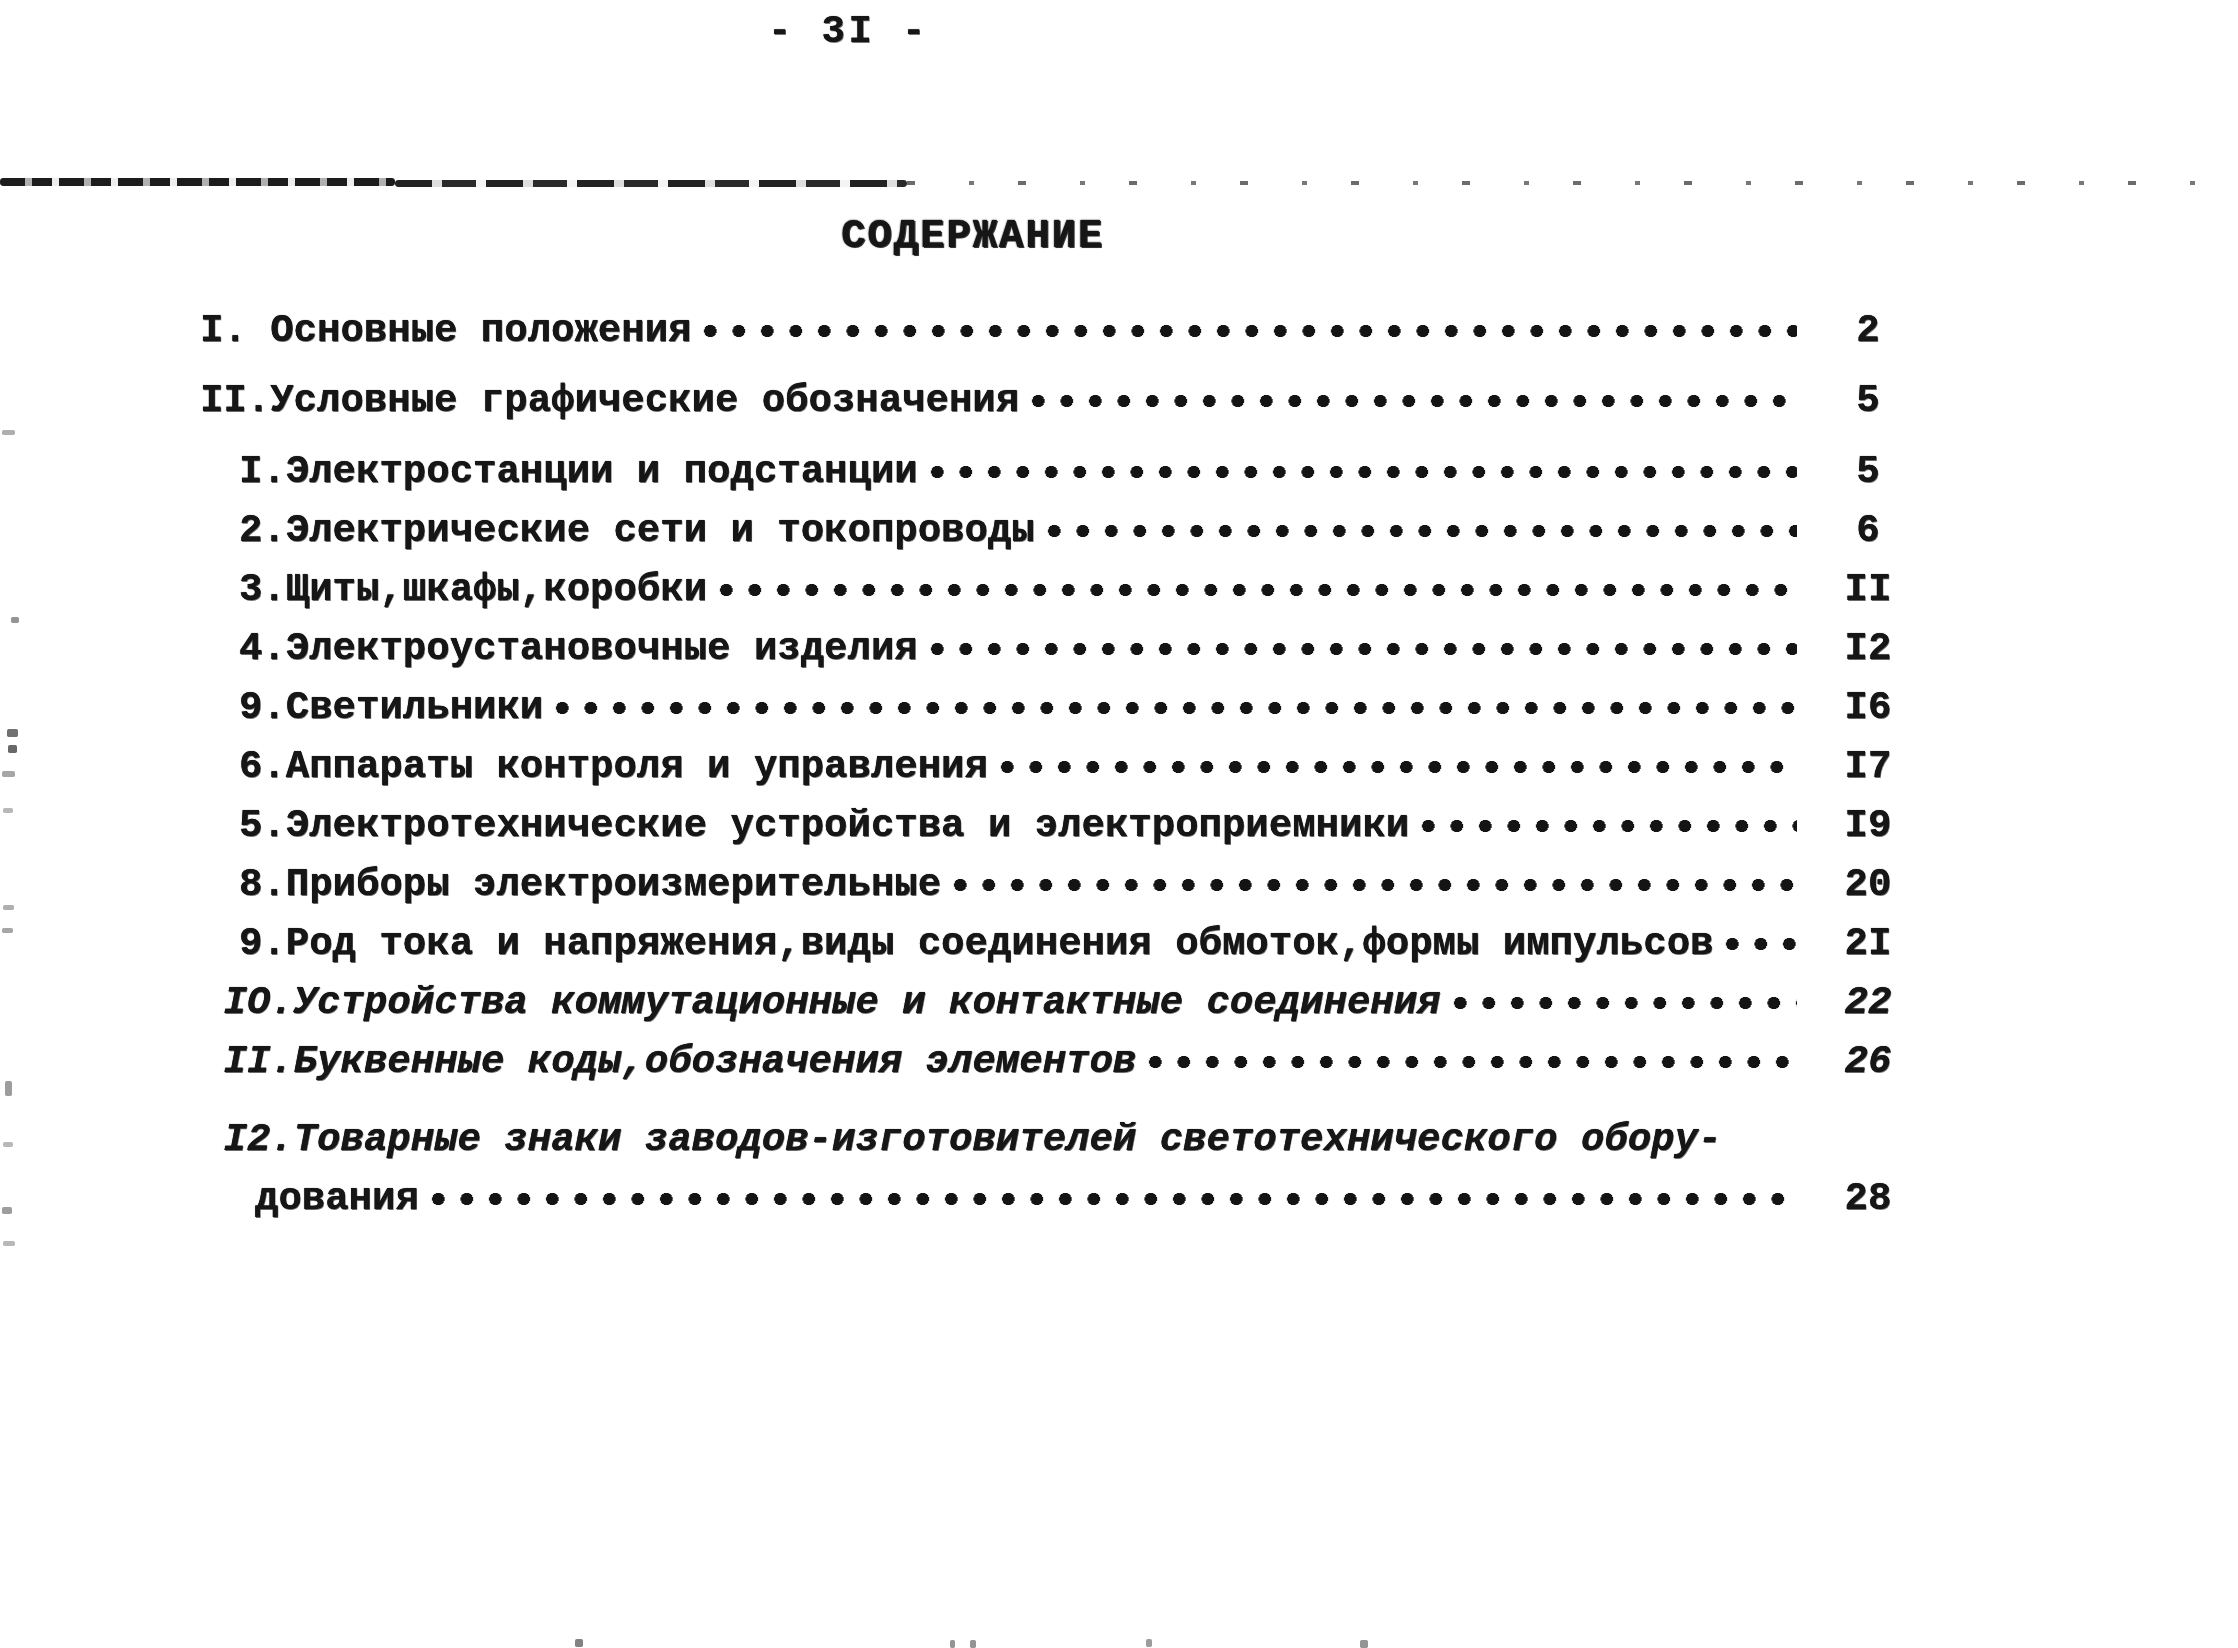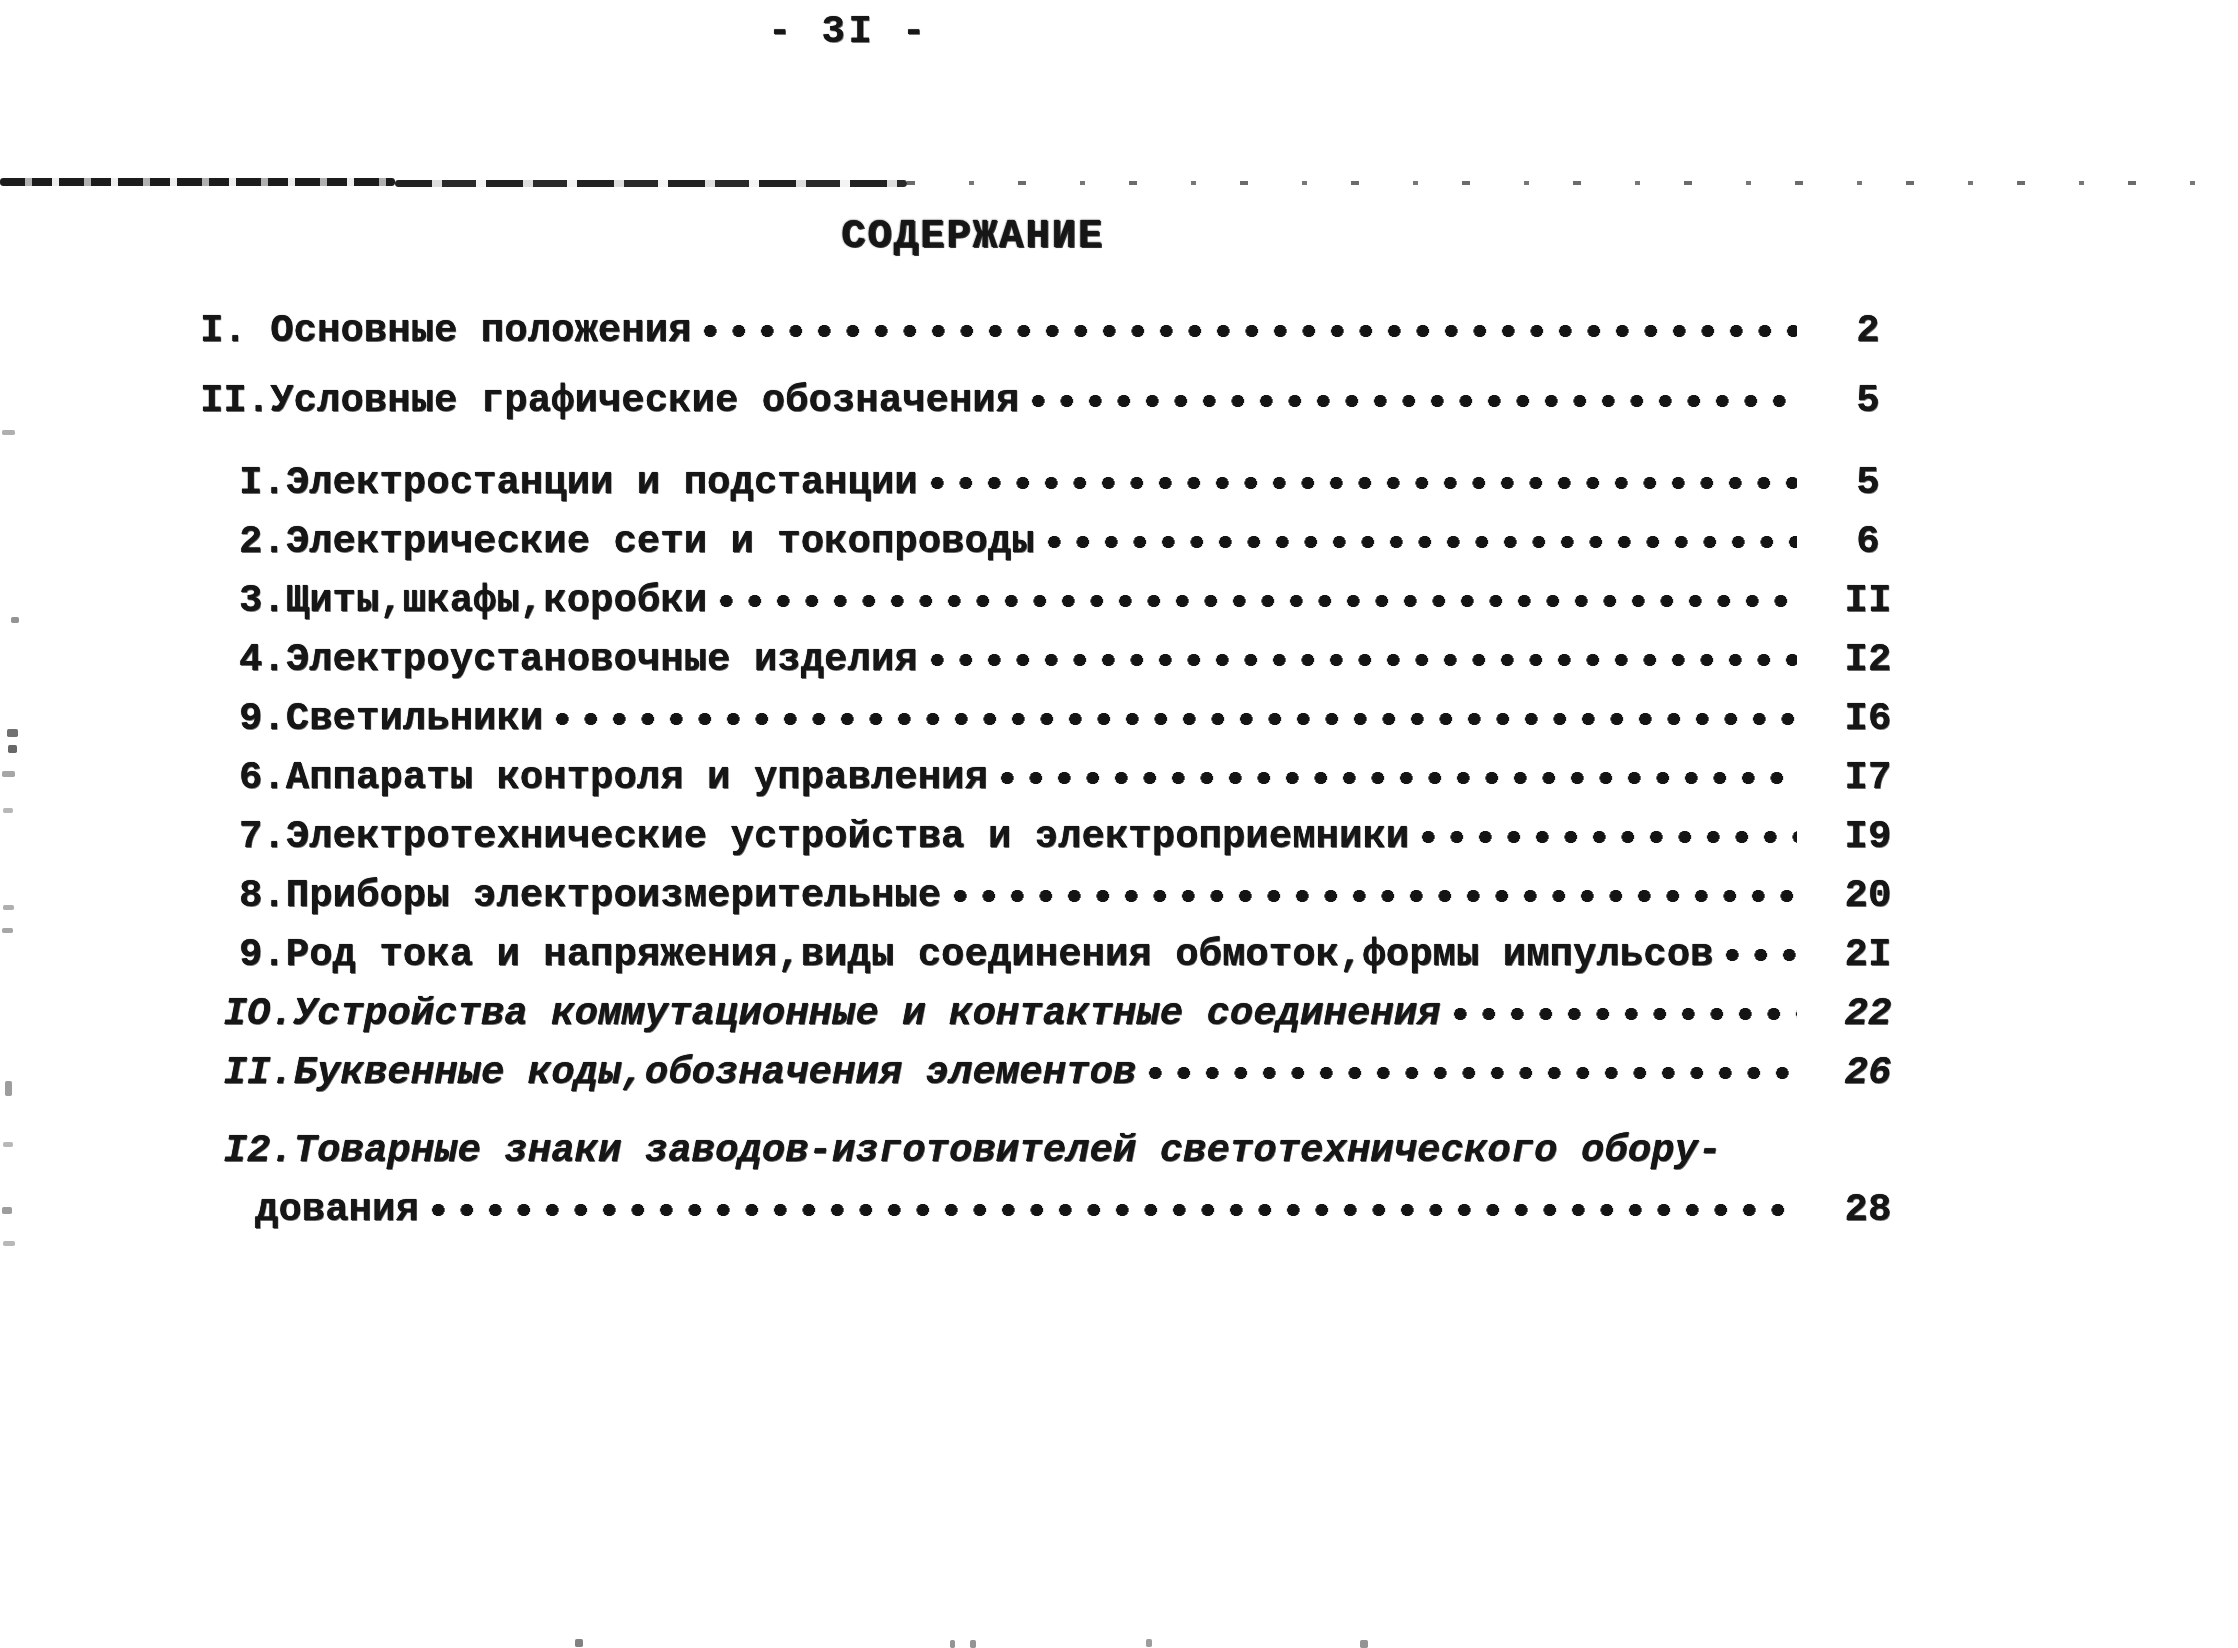--- a/index.html
+++ b/index.html
@@ -59,21 +59,21 @@
     background-image:radial-gradient(circle 6.3px at 14.3px 37px,#141414 96%,transparent 100%);
     background-size:28.5px 59px;background-repeat:repeat-x;
   }
   .row .pg{
     flex:0 0 126px;text-align:center;
   }
   .sub{padding-left:39px;}
   .sub10{padding-left:23.5px;font-style:italic;}
   .cont{padding-left:55px;}
   .gap-a{margin-top:11px;}
-  .gap-b{margin-top:23px;}
+  .gap-b{margin-top:12px;}
   .gap-c{margin-top:18.5px;}
   .noleader .leader{background:none;}
   
   .speck{position:absolute;background:#4d4d4d;border-radius:1.7px;}
 </style>
 </head>
 <body>
 
 <div class="page-label">- 3I -</div>
 
@@ -127,21 +127,21 @@
     <span class="pg">I6</span>
   </div>
 
   <div class="row sub">
     <span class="t">6.Аппараты контроля и управления</span>
     <span class="leader"></span>
     <span class="pg">I7</span>
   </div>
 
   <div class="row sub">
-    <span class="t">7.Электротехнические устройства и электроприемники</span>
+    <span class="t">5.Электротехнические устройства и электроприемники</span>
     <span class="leader"></span>
     <span class="pg">I9</span>
   </div>
 
   <div class="row sub">
     <span class="t">8.Приборы электроизмерительные</span>
     <span class="leader"></span>
     <span class="pg">20</span>
   </div>
 

